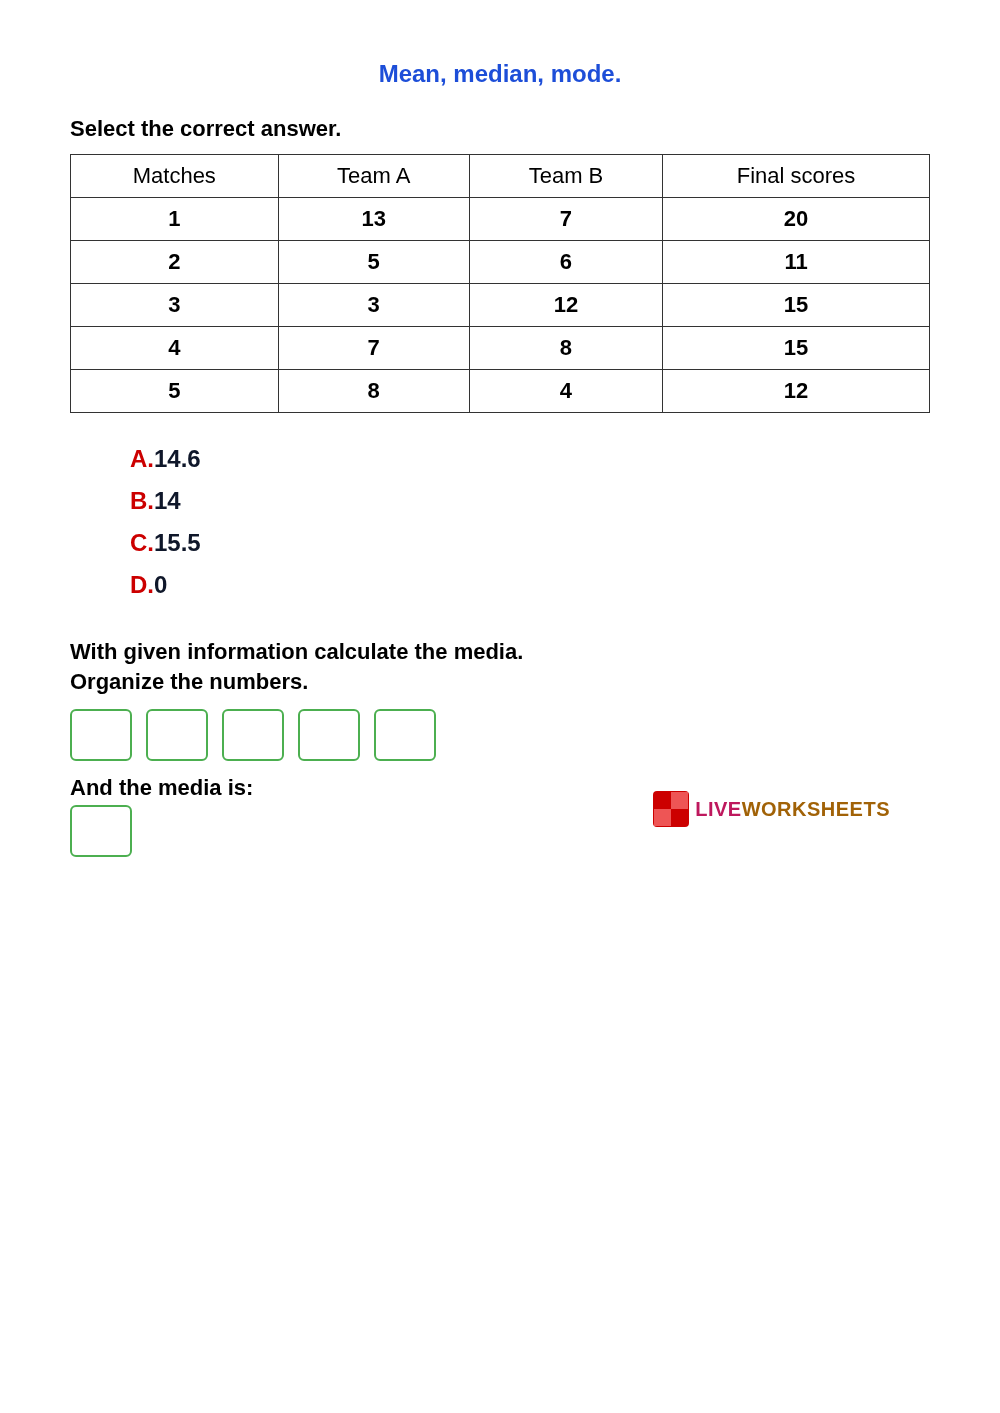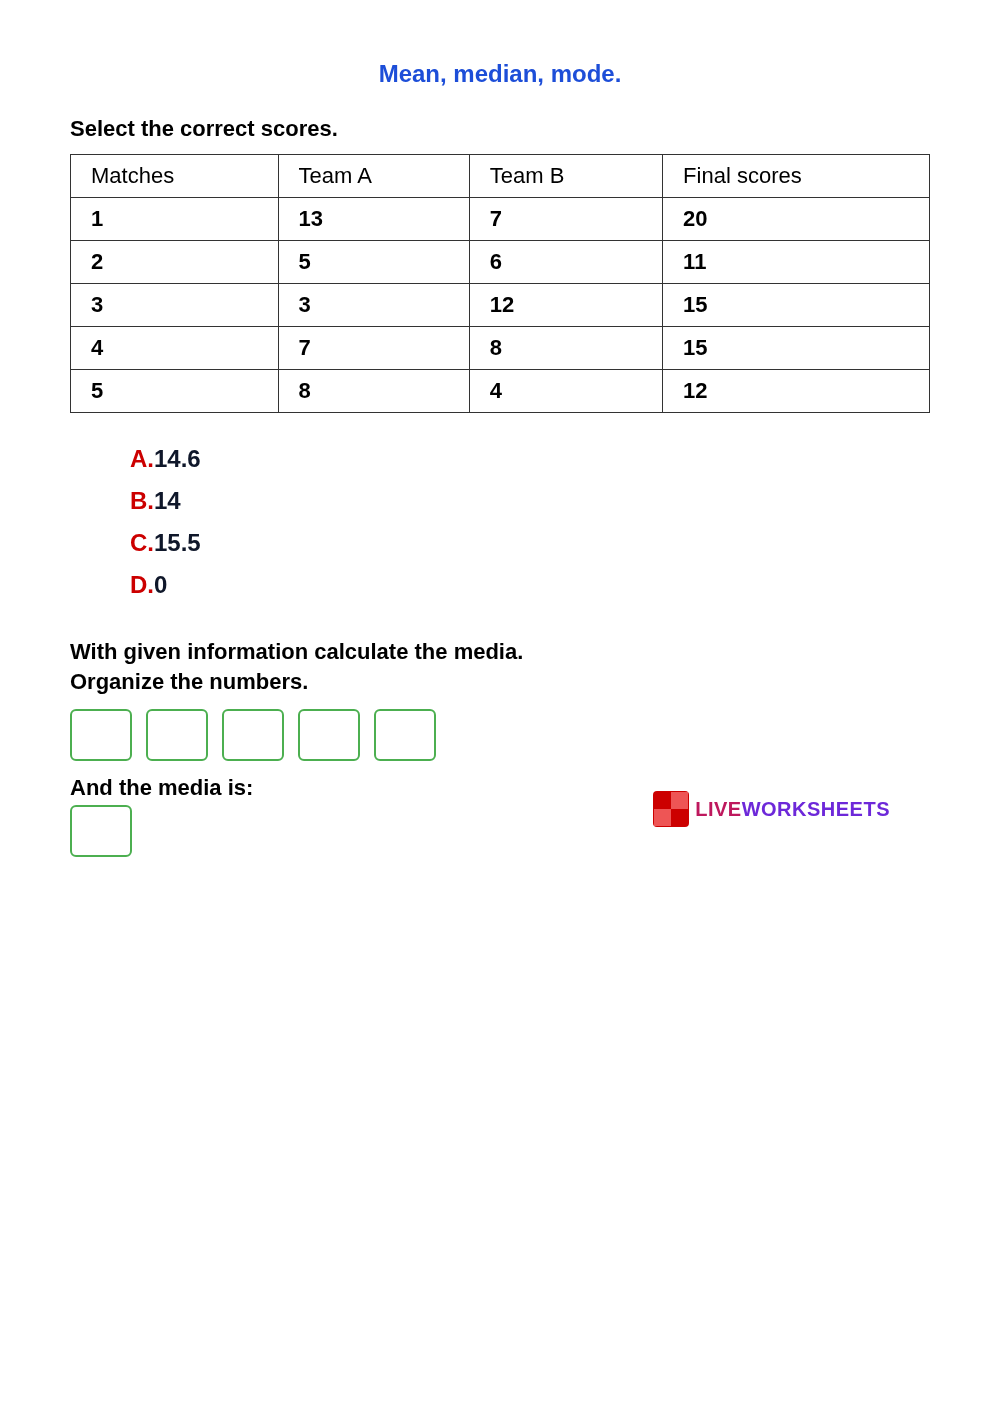--- a/index.html
+++ b/index.html
@@ -43,21 +43,21 @@
     table {
       border-collapse: collapse;
       width: 100%;
       margin-bottom: 28px;
       font-size: 22px;
     }
 
     table th, table td {
       border: 1.5px solid #333;
       padding: 8px 20px;
-      text-align: left;
+      text-align: center;
       font-weight: bold;
     }
 
     table th {
       font-weight: normal;
       background: #fff;
     }
 
     .options-section {
       margin-left: 60px;
@@ -159,36 +159,36 @@
       font-weight: bold;
       color: #000;
       letter-spacing: 0.5px;
     }
 
     .logo-text span.live {
       color: #be185d;
     }
 
     .logo-text span.worksheets {
-      color: #6d28d9;
+      color: #a16207;
     }
 
     .page-content {
       position: relative;
     }
   </style>
 </head>
 <body>
 
 <div class="page-content">
 
   <div class="page-title">Mean, median, mode.</div>
 
 
-  <p class="select-label">Select the correct scores.</p>
+  <p class="select-label">Select the correct answer.</p>
 
   <table>
     <thead>
       <tr>
         <th>Matches</th>
         <th>Team A</th>
         <th>Team B</th>
         <th>Final scores</th>
       </tr>
     </thead>

